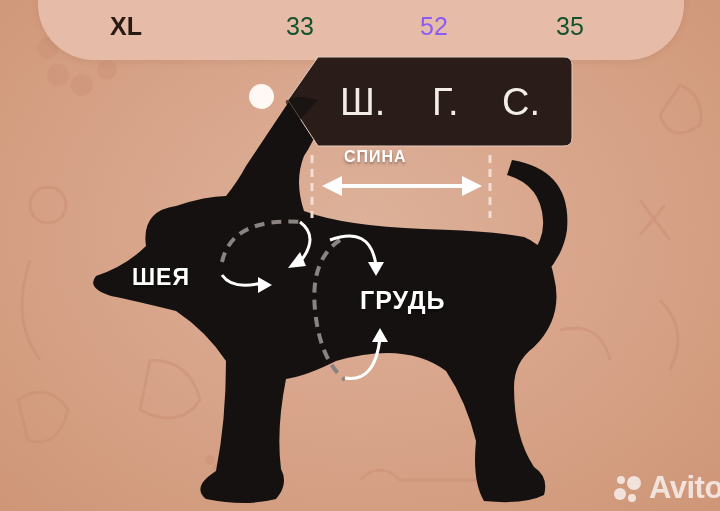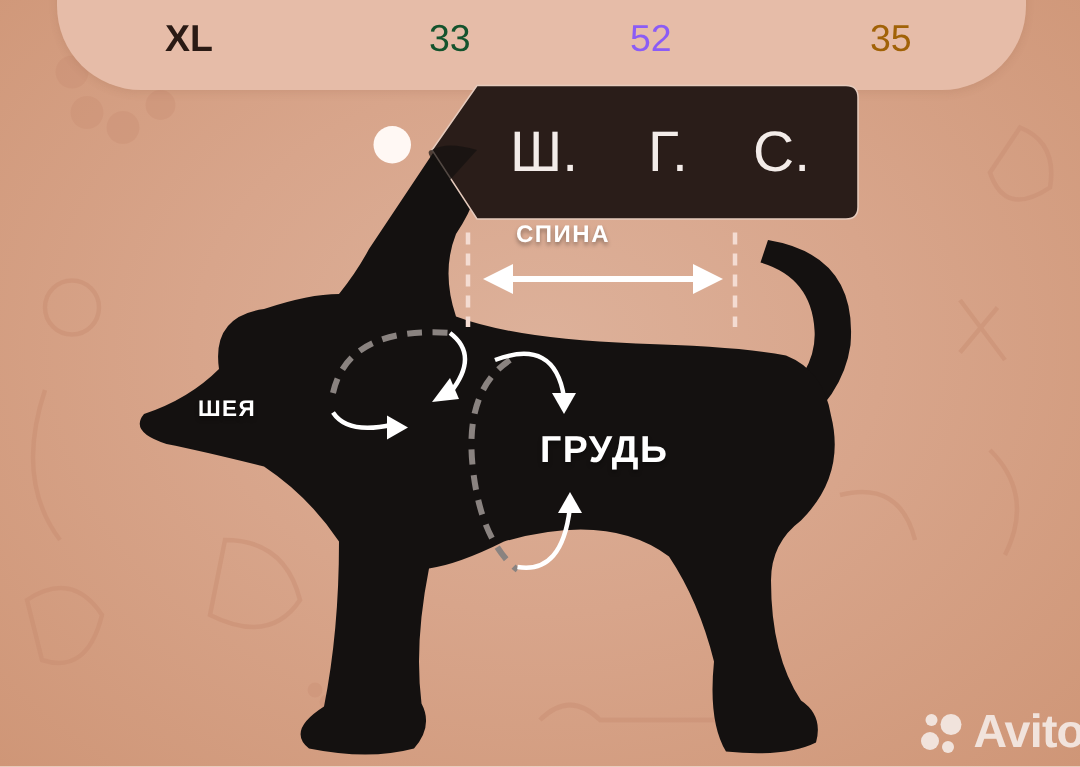--- a/index.html
+++ b/index.html
@@ -12,30 +12,30 @@
     .size-card {
       position:absolute; left:38px; top:-60px; width:646px; height:120px;
       background:#e6bca8; border-radius:0 0 56px 56px;
       box-shadow: 0 2px 6px rgba(120,70,50,0.12);
     }
     .size-row { position:absolute; top:10px; height:32px; width:720px; left:0; }
     .size-row span { position:absolute; top:0; font-size:25px; line-height:32px; }
     .size-label { left:110px; font-weight:bold; color:#2a1a14; }
     .size-v1 { left:286px; color:#14532d; }
     .size-v2 { left:420px; color:#8b5cf6; }
-    .size-v3 { left:580px; color:#a16207; }
+    .size-v3 { left:556px; color:#14532d; }
     .tag-text { position:absolute; top:82px; height:40px; font-size:38px; color:#f3ece9; line-height:40px; }
     .t1 { left:340px; } .t2 { left:432px; } .t3 { left:502px; }
     .dot { position:absolute; left:249px; top:84px; width:25px; height:25px; border-radius:50%; background:#fff8f4; }
     .label {
       position:absolute; color:#fff; font-weight:bold; letter-spacing:1px;
       text-shadow: 0 2px 3px rgba(0,0,0,0.35);
     }
     .lbl-back { left:344px; top:148px; font-size:16px; }
-    .lbl-neck { left:132px; top:264px; font-size:15px; }
+    .lbl-neck { left:132px; top:264px; font-size:23px; }
     .lbl-chest { left:360px; top:286px; font-size:25px; }
     .avito { position:absolute; left:612px; top:470px; height:36px; display:flex; align-items:center; gap:5px; }
     .avito-text { font-size:31px; font-weight:bold; color:#f1e3dc; letter-spacing:-0.5px; }
     svg { position:absolute; left:0; top:0; }
   </style>
 </head>
 <body>
 
 <svg class="bg-doodles" width="720" height="511" viewBox="0 0 720 511">
   <g fill="none" stroke="#c88c70" stroke-width="3" opacity="0.45">

